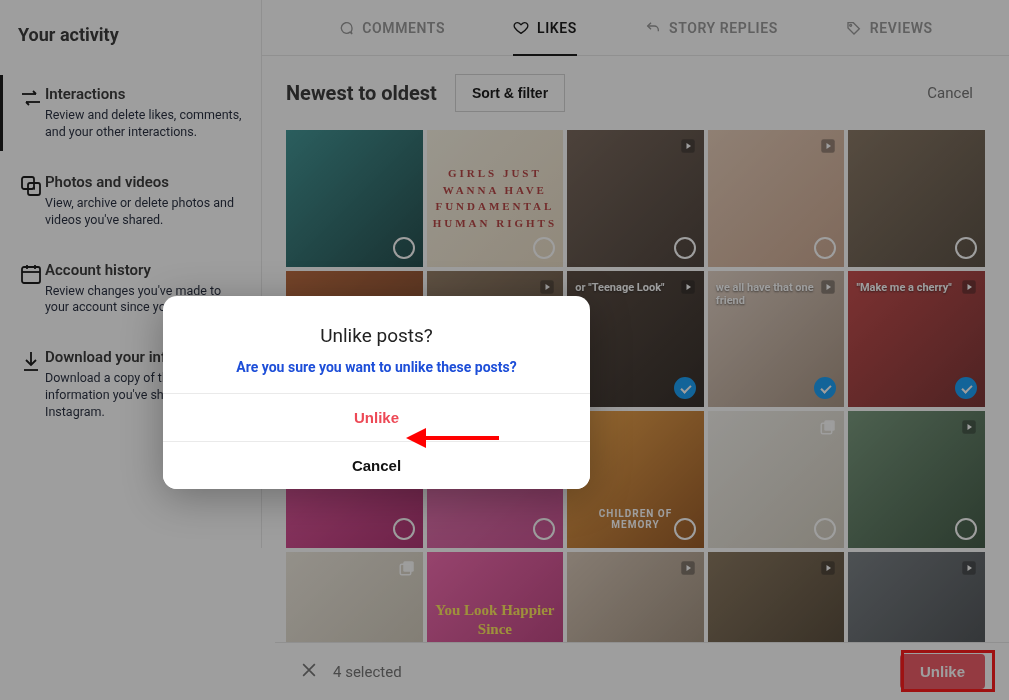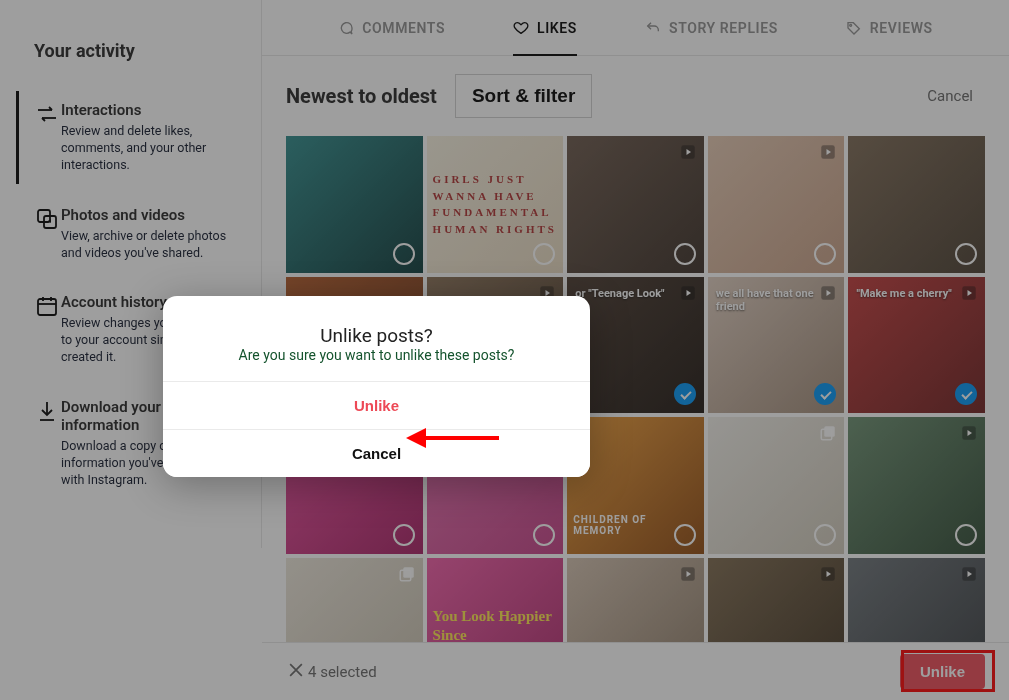--- a/index.html
+++ b/index.html
@@ -1,19 +1,19 @@
 <!DOCTYPE html>
 <html><head>
 <meta charset="utf-8">
 <style>
 * { box-sizing: border-box; margin: 0; padding: 0; }
 body { font-family: -apple-system, BlinkMacSystemFont, "Segoe UI", Roboto, Helvetica, Arial, sans-serif; background: #fff; color: #262626; width: 1009px; height: 700px; overflow: hidden; position: relative; }
 
 
-.sidebar { position: absolute; left: 0; top: 0; width: 262px; height: 548px; padding: 16px; border-right: 1px solid #e6e6e6; }
+.sidebar { position: absolute; left: 0; top: 0; width: 262px; height: 548px; padding: 0; border-right: 1px solid #e6e6e6; }
 .sidebar-title { font-size: 18px; font-weight: 700; padding: 24px 18px 24px 18px; }
 .nav-item { display: flex; gap: 1px; padding: 16px 18px 16px 18px; }
 .nav-item.active { position: relative; }
 .nav-item.active::before { content:""; position:absolute; left:0; top:6px; bottom:6px; width:3px; background:#000; }
 .nav-icon { width: 26px; height: 26px; flex: 0 0 26px; display:flex; align-items:center; justify-content:center; }
 .nav-icon svg { width: 24px; height: 24px; stroke:#000; fill:none; stroke-width:1.8; }
 .nav-label { font-size: 15px; font-weight: 600; margin-bottom: 4px; }
 .nav-desc { font-size: 12.5px; color: #0f172a; line-height: 1.35; }
 
 
@@ -22,49 +22,49 @@
 
 .tabs { display:flex; align-items:center; justify-content:center; gap: 68px; height: 56px; border-bottom: 1px solid #e6e6e6; }
 .tab { display:flex; align-items:center; gap: 8px; height:100%; color:#8e8e8e; font-size: 14px; font-weight:600; letter-spacing: 0.6px; position:relative; cursor:pointer; }
 .tab.active { color:#000; }
 .tab.active::after { content:""; position:absolute; left:0; right:0; bottom:-1px; height:2px; background:#000; }
 .tab svg { width:16px; height:16px; stroke:currentColor; fill:none; stroke-width:2; }
 
 
 .toolbar { display:flex; align-items:center; padding: 18px 36px 18px 24px; gap: 18px; }
 .sort-title { font-size: 20px; font-weight:700; }
-.sort-btn { border:1px solid #cfcfcf; border-radius:0; background:#fff; padding: 10px 16px; font-size:19px; font-weight:600; cursor:pointer; }
+.sort-btn { border:1px solid #cfcfcf; border-radius:0; background:#fff; padding: 10px 16px; font-size:14px; font-weight:600; cursor:pointer; }
 .toolbar-spacer { flex:1; }
 .cancel-link { color:#666; font-size:15px; cursor:pointer; }
 
 
 .grid { padding: 0 24px; display:grid; grid-template-columns: repeat(5, 1fr); gap:4px; }
 .tile { position:relative; aspect-ratio: 1 / 1; background: linear-gradient(135deg, var(--c1,#b0aebb), var(--c2,#5b5964)); overflow:hidden; }
 .tile .badge { position:absolute; top:6px; right:6px; width:20px; height:20px; color:#fff; display:flex; align-items:center; justify-content:center; }
 .tile .badge svg { width:18px; height:18px; fill:#fff; }
 .tile .sel { position:absolute; bottom:8px; right:8px; width:22px; height:22px; border-radius:50%; border:2px solid #fff; }
 .tile .sel.checked { background:#0095f6; border-color:#0095f6; }
 .tile .sel.checked::after { content:""; position:absolute; left:5px; top:6px; width:8px; height:4px; border-left:2px solid #fff; border-bottom:2px solid #fff; transform: rotate(-45deg); }
 .tile .overlay-text { position:absolute; top:10px; left:8px; right:8px; color:#fff; font-size:11px; font-weight:700; text-shadow: 0 1px 2px rgba(0,0,0,.6); }
-.tile .center-text { position:absolute; inset:0; display:flex; align-items:center; justify-content:center; padding:6px; font-weight:700; }
-
-
-.bottombar { position:absolute; left:0; right:0; bottom:0; height:58px; background:#fff; border-top:1px solid #e6e6e6; display:flex; align-items:center; padding: 0 24px; gap: 2px; }
+.tile .center-text { position:absolute; inset:0; display:flex; align-items:center; justify-content:center; text-align:center; padding:6px; font-weight:700; }
+
+
+.bottombar { position:absolute; left:13px; right:0; bottom:0; height:58px; background:#fff; border-top:1px solid #e6e6e6; display:flex; align-items:center; padding: 0 24px; gap: 14px; }
 .bottombar .x svg { width:20px; height:20px; stroke:#666; stroke-width:2; }
 .sel-count { color:#666; font-size:15px; }
 .bottombar-spacer { flex:1; }
 .unlike-bottom { background:#ed4956; color:#fff; border:none; font-weight:700; font-size:15px; padding:9px 20px; border-radius:4px; cursor:pointer; }
 .red-rect { position:absolute; right:14px; bottom:8px; width:94px; height:42px; border:3px solid #ff0000; pointer-events:none; }
 
 
 .scrim { position:absolute; inset:0; background: rgba(40,40,40,0.45); }
 .dialog { position:absolute; left:163px; top:296px; width:427px; background:#fff; border-radius:14px; box-shadow: 0 8px 40px rgba(0,0,0,0.3); overflow:hidden; }
 .dialog-head { padding: 28px 24px 18px; text-align:center; }
-.dialog-title { font-size:19px; font-weight:400; color:#222; margin-bottom:0; }
-.dialog-sub { font-size:14px; color:#14532d; }
+.dialog-title { font-size:19px; font-weight:400; color:#222; margin-bottom:12px; }
+.dialog-sub { font-size:14px; color:#1d4ed8;font-weight:bold; }
 .dialog-btn { display:block; width:100%; text-align:center; padding:15px 0; font-size:15px; border:none; border-top:1px solid #eaeaea; background:#fff; cursor:pointer; }
 .dialog-btn.danger { color:#ed4956; font-weight:700; }
 .dialog-btn.normal { color:#111; font-weight:600; }
 
 
 .arrow { position:absolute; left:404px; top:420px; pointer-events:none; }
 .arrow svg { width:100px; height:36px; }
 </style>
 </head>
 <body>

